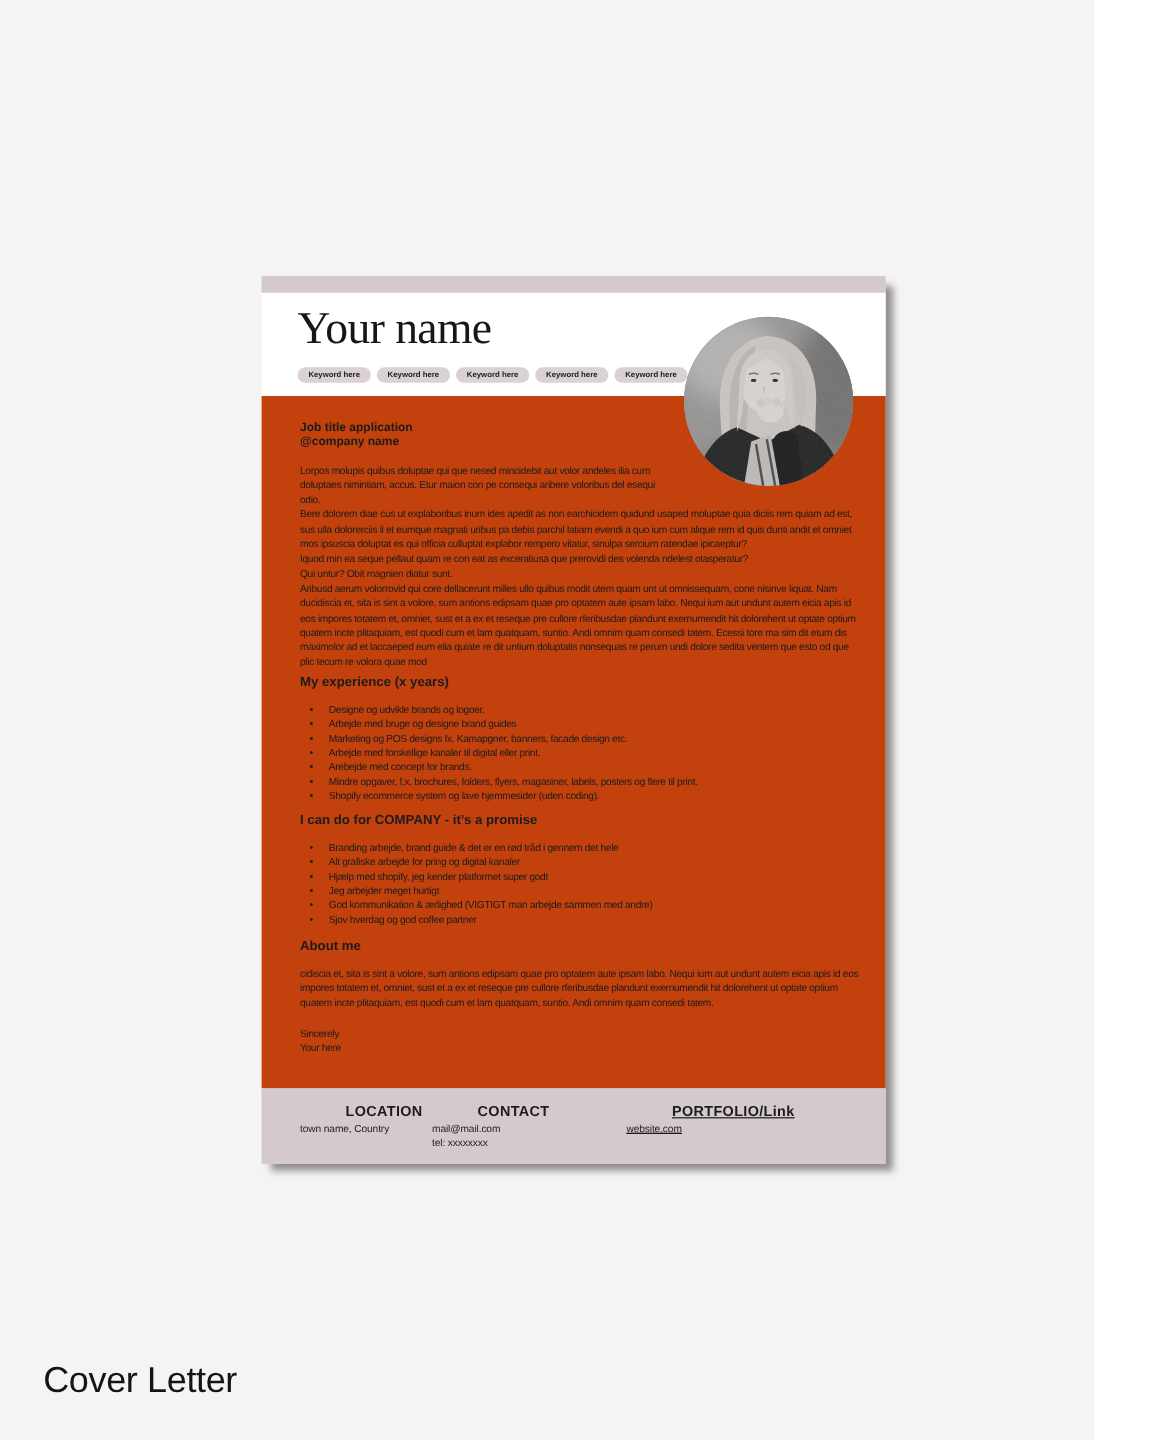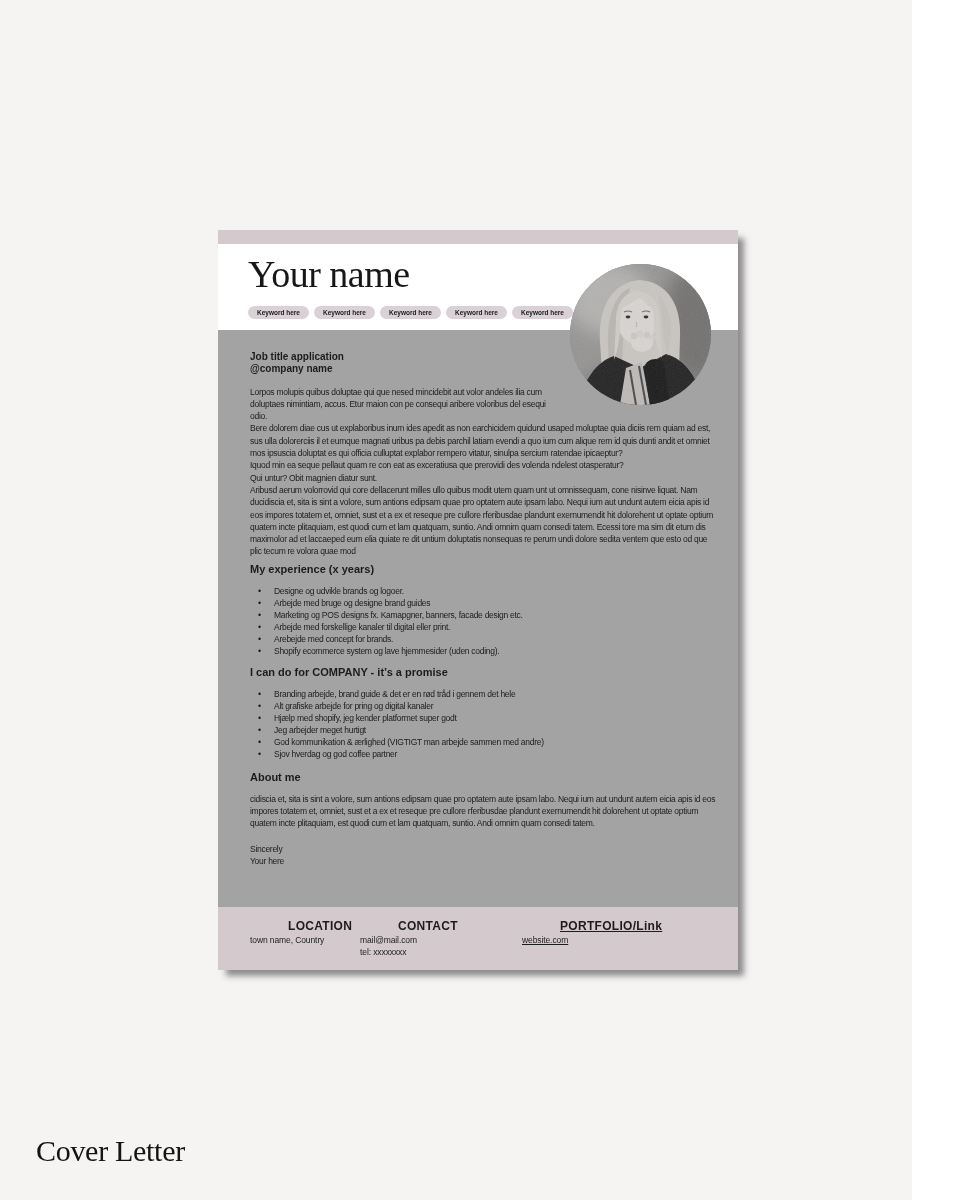--- a/index.html
+++ b/index.html
@@ -33,21 +33,21 @@
     padding:3px 9px 3px 9px;line-height:7px;white-space:nowrap;
   }
   
   .photo{
     position:absolute;left:352px;top:34px;width:141px;height:141px;
     border-radius:50%;overflow:hidden;background:#8f8f8f;
   }
   .photo svg{display:block;width:141px;height:141px;}
   
   .letterbody{
-    flex:1;background:#a3a3a3;box-sizing:border-box;
+    flex:1;background:#c2410c;box-sizing:border-box;
     padding:21px 22px 0 32px;color:#1c1c1c;overflow:hidden;
   }
   .jobtitle{font-size:10px;font-weight:bold;line-height:12.3px;white-space:pre-line;}
   .intro{
     font-size:8.5px;line-height:12.3px;letter-spacing:-0.28px;
     margin-top:10px;white-space:pre-line;
   }
   .photo-wrap-spacer{float:right;width:152px;height:36px;}
   .section-heading{font-size:11px;font-weight:bold;line-height:13px;margin-top:5px;}
   .section-heading.gap9{margin-top:9px;}
@@ -77,21 +77,21 @@
   }
   .fcol1{width:110px;}
   .fcol2{width:162px;}
   .fcol3{flex:1;text-decoration:underline;}
   .flabel{font-size:12px;font-weight:bold;letter-spacing:0.3px;line-height:11px;margin-left:38px;}
   .fvalue{font-size:8.5px;line-height:11.5px;letter-spacing:-0.1px;margin-top:3px;white-space:pre-line;}
   .flink{text-decoration:underline;color:#1c1c1c;cursor:pointer;}
   
   .backdrop-title{
     position:absolute;left:36px;top:1134px;
-    font-family:Liberation Serif, serif;font-size:30px;
+    font-family:Liberation Sans, sans-serif;font-size:30px;
     letter-spacing:-0.3px;color:#141414;
   }
 </style>
 </head>
 <body>
 
 <div class="stage">
 
   <div class="page">
 
@@ -118,20 +118,21 @@
 Qui untur? Obit magnien diatur sunt.
 Aribusd aerum volorrovid qui core dellacerunt milles ullo quibus modit utem quam unt ut omnissequam, cone nisinve liquat. Nam ducidiscia et, sita is sint a volore, sum antions edipsam quae pro optatem aute ipsam labo. Nequi ium aut undunt autem eicia apis id eos impores totatem et, omniet, sust et a ex et reseque pre cullore rferibusdae plandunt exernumendit hit dolorehent ut optate optium quatem incte plitaquiam, est quodi cum et lam quatquam, suntio. Andi omnim quam consedi tatem. Ecessi tore ma sim dit etum dis maximolor ad et laccaeped eum elia quiate re dit untium doluptatis nonsequas re perum undi dolore sedita ventem que esto od que plic tecum re volora quae mod</span></div>
 
       <div class="section-heading">My experience (x years)</div>
       <ul class="bullets">
         <li>Designe og udvikle brands og logoer.</li>
         <li>Arbejde med bruge og designe brand guides</li>
         <li>Marketing og POS designs fx. Kamapgner, banners, facade design etc.</li>
         <li>Arbejde med forskellige kanaler til digital eller print.</li>
         <li>Arebejde med concept for brands.</li>
+        <li>Mindre opgaver, f.x. brochures, folders, flyers, magasiner, labels, posters og flere til print.</li>
         <li>Shopify ecommerce system og lave hjemmesider (uden coding).</li>
       </ul>
 
       <div class="section-heading gap9">I can do for COMPANY - it’s a promise</div>
       <ul class="bullets">
         <li>Branding arbejde, brand guide &amp; det er en rød tråd i gennem det hele</li>
         <li>Alt grafiske arbejde for pring og digital kanaler</li>
         <li>Hjælp med shopify, jeg kender platformet super godt</li>
         <li>Jeg arbejder meget hurtigt</li>
         <li>God kommunikation &amp; ærlighed (VIGTIGT man arbejde sammen med andre)</li>

